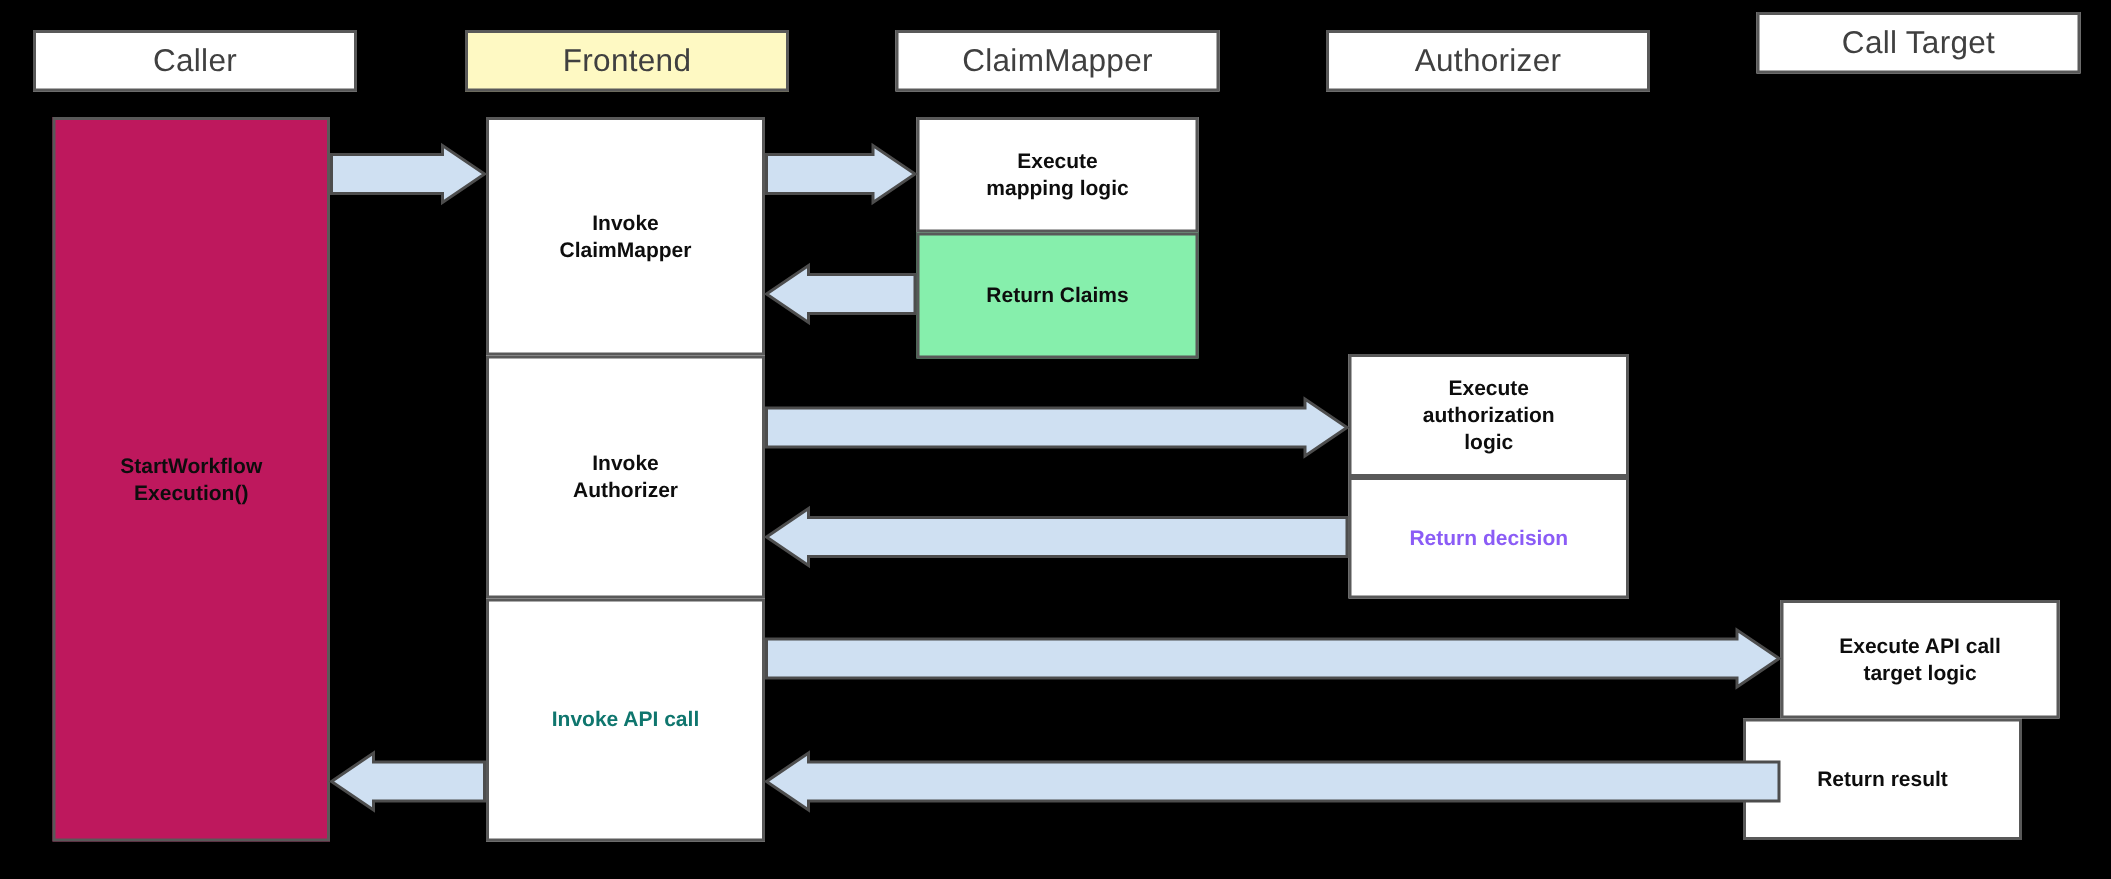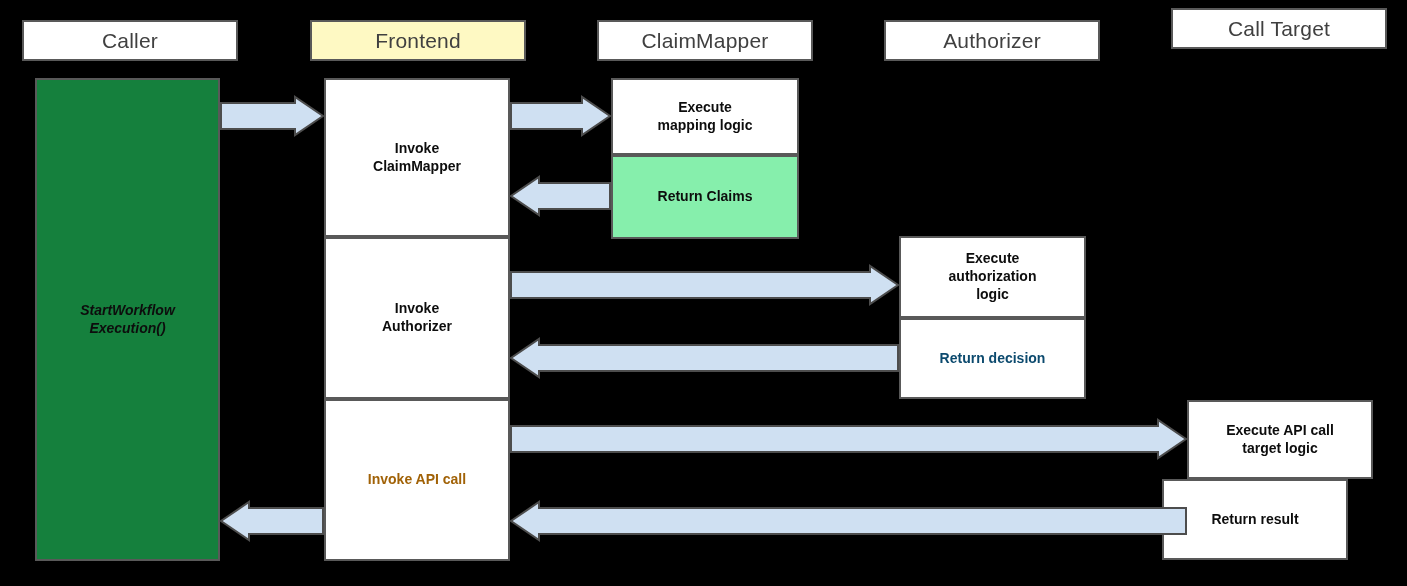--- a/index.html
+++ b/index.html
@@ -63,48 +63,48 @@
 
   <div id="lane-headers">
       <div class="lane-header" style="left: 22px; top: 20px; width: 216px; height: 41px; background: rgb(255, 255, 255); border-color: rgb(89, 89, 89); color: rgb(64, 64, 64);">Caller</div>
       <div class="lane-header" style="left: 310px; top: 20px; width: 216px; height: 41px; background: #fef9c3; border-color: rgb(89, 89, 89); color: rgb(64, 64, 64);">Frontend</div>
       <div class="lane-header" style="left: 597px; top: 20px; width: 216px; height: 41px; background: rgb(255, 255, 255); border-color: rgb(89, 89, 89); color: rgb(64, 64, 64);">ClaimMapper</div>
       <div class="lane-header" style="left: 884px; top: 20px; width: 216px; height: 41px; background: rgb(255, 255, 255); border-color: rgb(89, 89, 89); color: rgb(64, 64, 64);">Authorizer</div>
       <div class="lane-header" style="left: 1171px; top: 8px; width: 216px; height: 41px; background: rgb(255, 255, 255); border-color: rgb(89, 89, 89); color: rgb(64, 64, 64);">Call Target</div>
     </div>
 
   <div id="activation-boxes">
-      <div class="act-box" style="left: 35px; top: 78px; width: 185px; height: 483px; background: #15803d; border-color: rgb(89, 89, 89); color: rgb(13, 13, 13); font-style: italic;">
+      <div class="act-box" style="left: 35px; top: 78px; width: 185px; height: 483px; background: #be185d; border-color: rgb(89, 89, 89); color: rgb(13, 13, 13);">
         <span style="white-space: pre-line;">StartWorkflow
 Execution()</span>
       </div>
       <div class="act-box" style="left: 324px; top: 78px; width: 186px; height: 159px; background: rgb(255, 255, 255); border-color: rgb(89, 89, 89); color: rgb(13, 13, 13);">
         <span style="white-space: pre-line;">Invoke
 ClaimMapper</span>
       </div>
       <div class="act-box" style="left: 324px; top: 237px; width: 186px; height: 162px; background: rgb(255, 255, 255); border-color: rgb(89, 89, 89); color: rgb(13, 13, 13);">
         <span style="white-space: pre-line;">Invoke
 Authorizer</span>
       </div>
-      <div class="act-box" style="left: 324px; top: 399px; width: 186px; height: 162px; background: rgb(255, 255, 255); border-color: rgb(89, 89, 89); color: #a16207;">
+      <div class="act-box" style="left: 324px; top: 399px; width: 186px; height: 162px; background: rgb(255, 255, 255); border-color: rgb(89, 89, 89); color: #0f766e;">
         <span style="white-space: pre-line;">Invoke API call</span>
       </div>
       <div class="act-box" style="left: 611px; top: 78px; width: 188px; height: 77px; background: rgb(255, 255, 255); border-color: rgb(89, 89, 89); color: rgb(13, 13, 13);">
         <span style="white-space: pre-line;">Execute
 mapping logic</span>
       </div>
       <div class="act-box" style="left: 611px; top: 155px; width: 188px; height: 84px; background: #86efac; border-color: rgb(89, 89, 89); color: rgb(13, 13, 13);">
         <span style="white-space: pre-line;">Return Claims</span>
       </div>
       <div class="act-box" style="left: 899px; top: 236px; width: 187px; height: 82px; background: rgb(255, 255, 255); border-color: rgb(89, 89, 89); color: rgb(13, 13, 13);">
         <span style="white-space: pre-line;">Execute
 authorization
 logic</span>
       </div>
-      <div class="act-box" style="left: 899px; top: 318px; width: 187px; height: 81px; background: rgb(255, 255, 255); border-color: rgb(89, 89, 89); color: #0c4a6e;">
+      <div class="act-box" style="left: 899px; top: 318px; width: 187px; height: 81px; background: rgb(255, 255, 255); border-color: rgb(89, 89, 89); color: #8b5cf6;">
         <span style="white-space: pre-line;">Return decision</span>
       </div>
       <div class="act-box" style="left: 1187px; top: 400px; width: 186px; height: 79px; background: rgb(255, 255, 255); border-color: rgb(89, 89, 89); color: rgb(13, 13, 13);">
         <span style="white-space: pre-line;">Execute API call
 target logic</span>
       </div>
       <div class="act-box" style="left: 1162px; top: 479px; width: 186px; height: 81px; background: rgb(255, 255, 255); border-color: rgb(89, 89, 89); color: rgb(13, 13, 13);">
         <span style="white-space: pre-line;">Return result</span>
       </div>
     </div>

